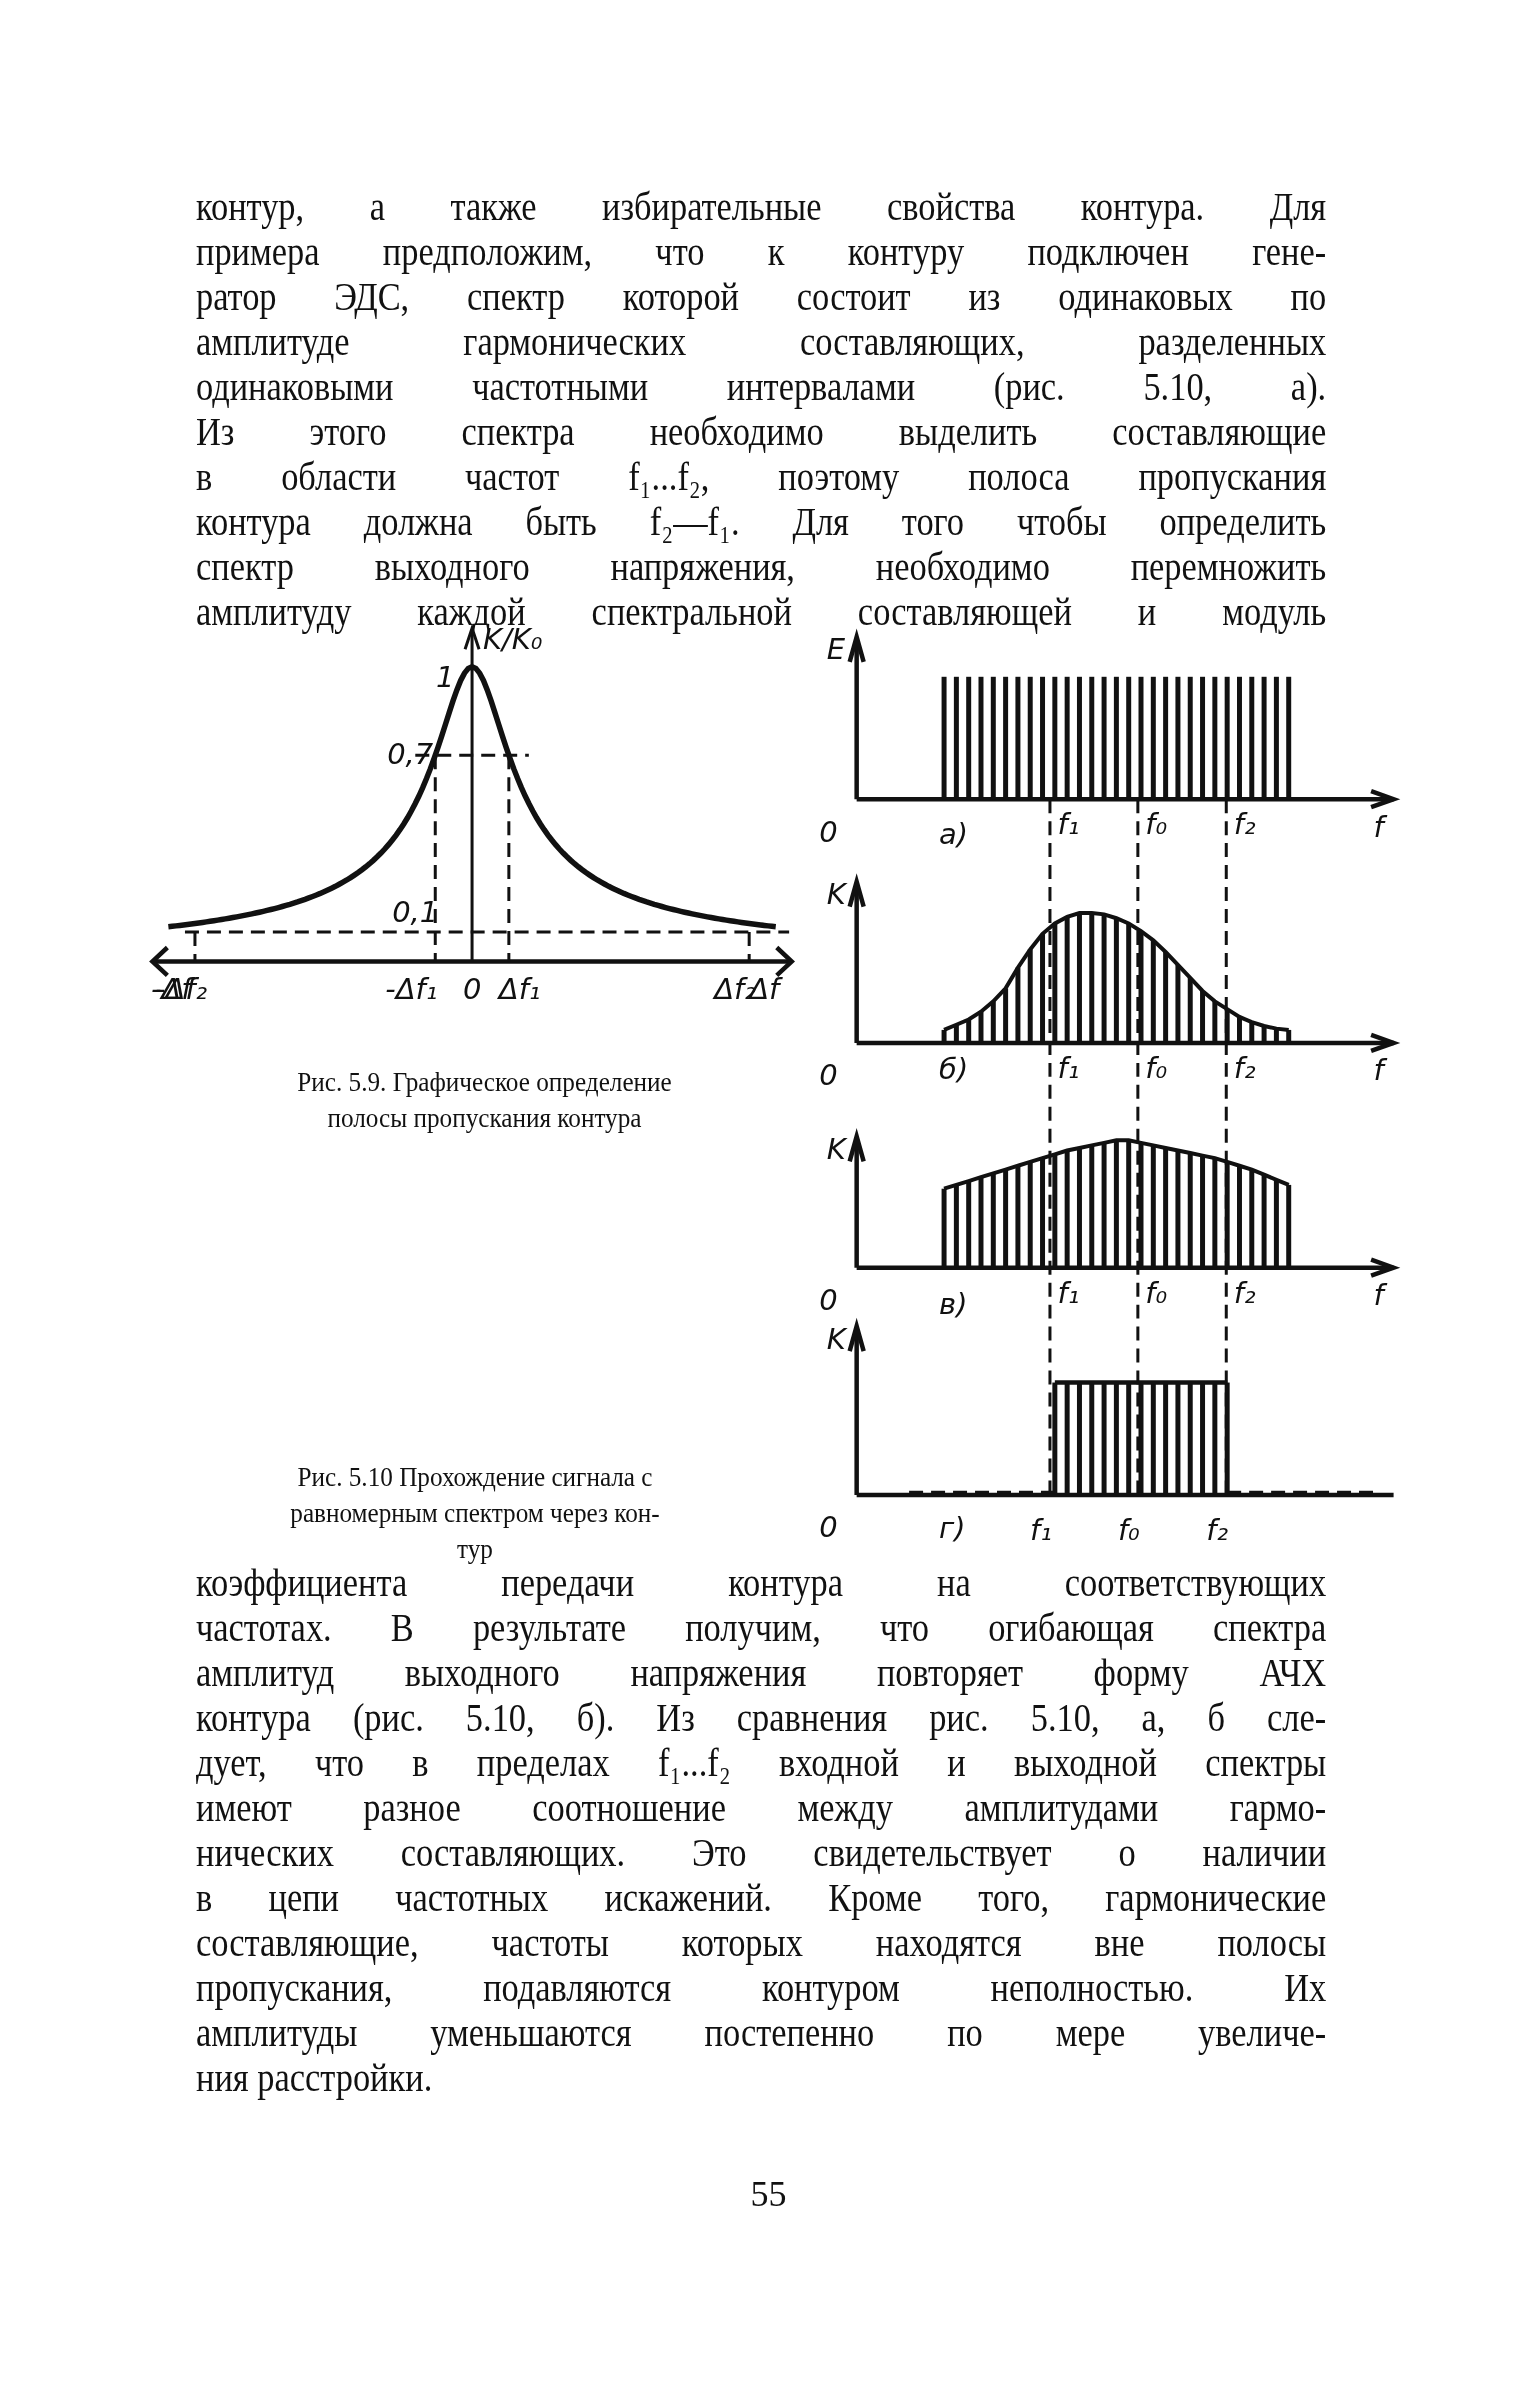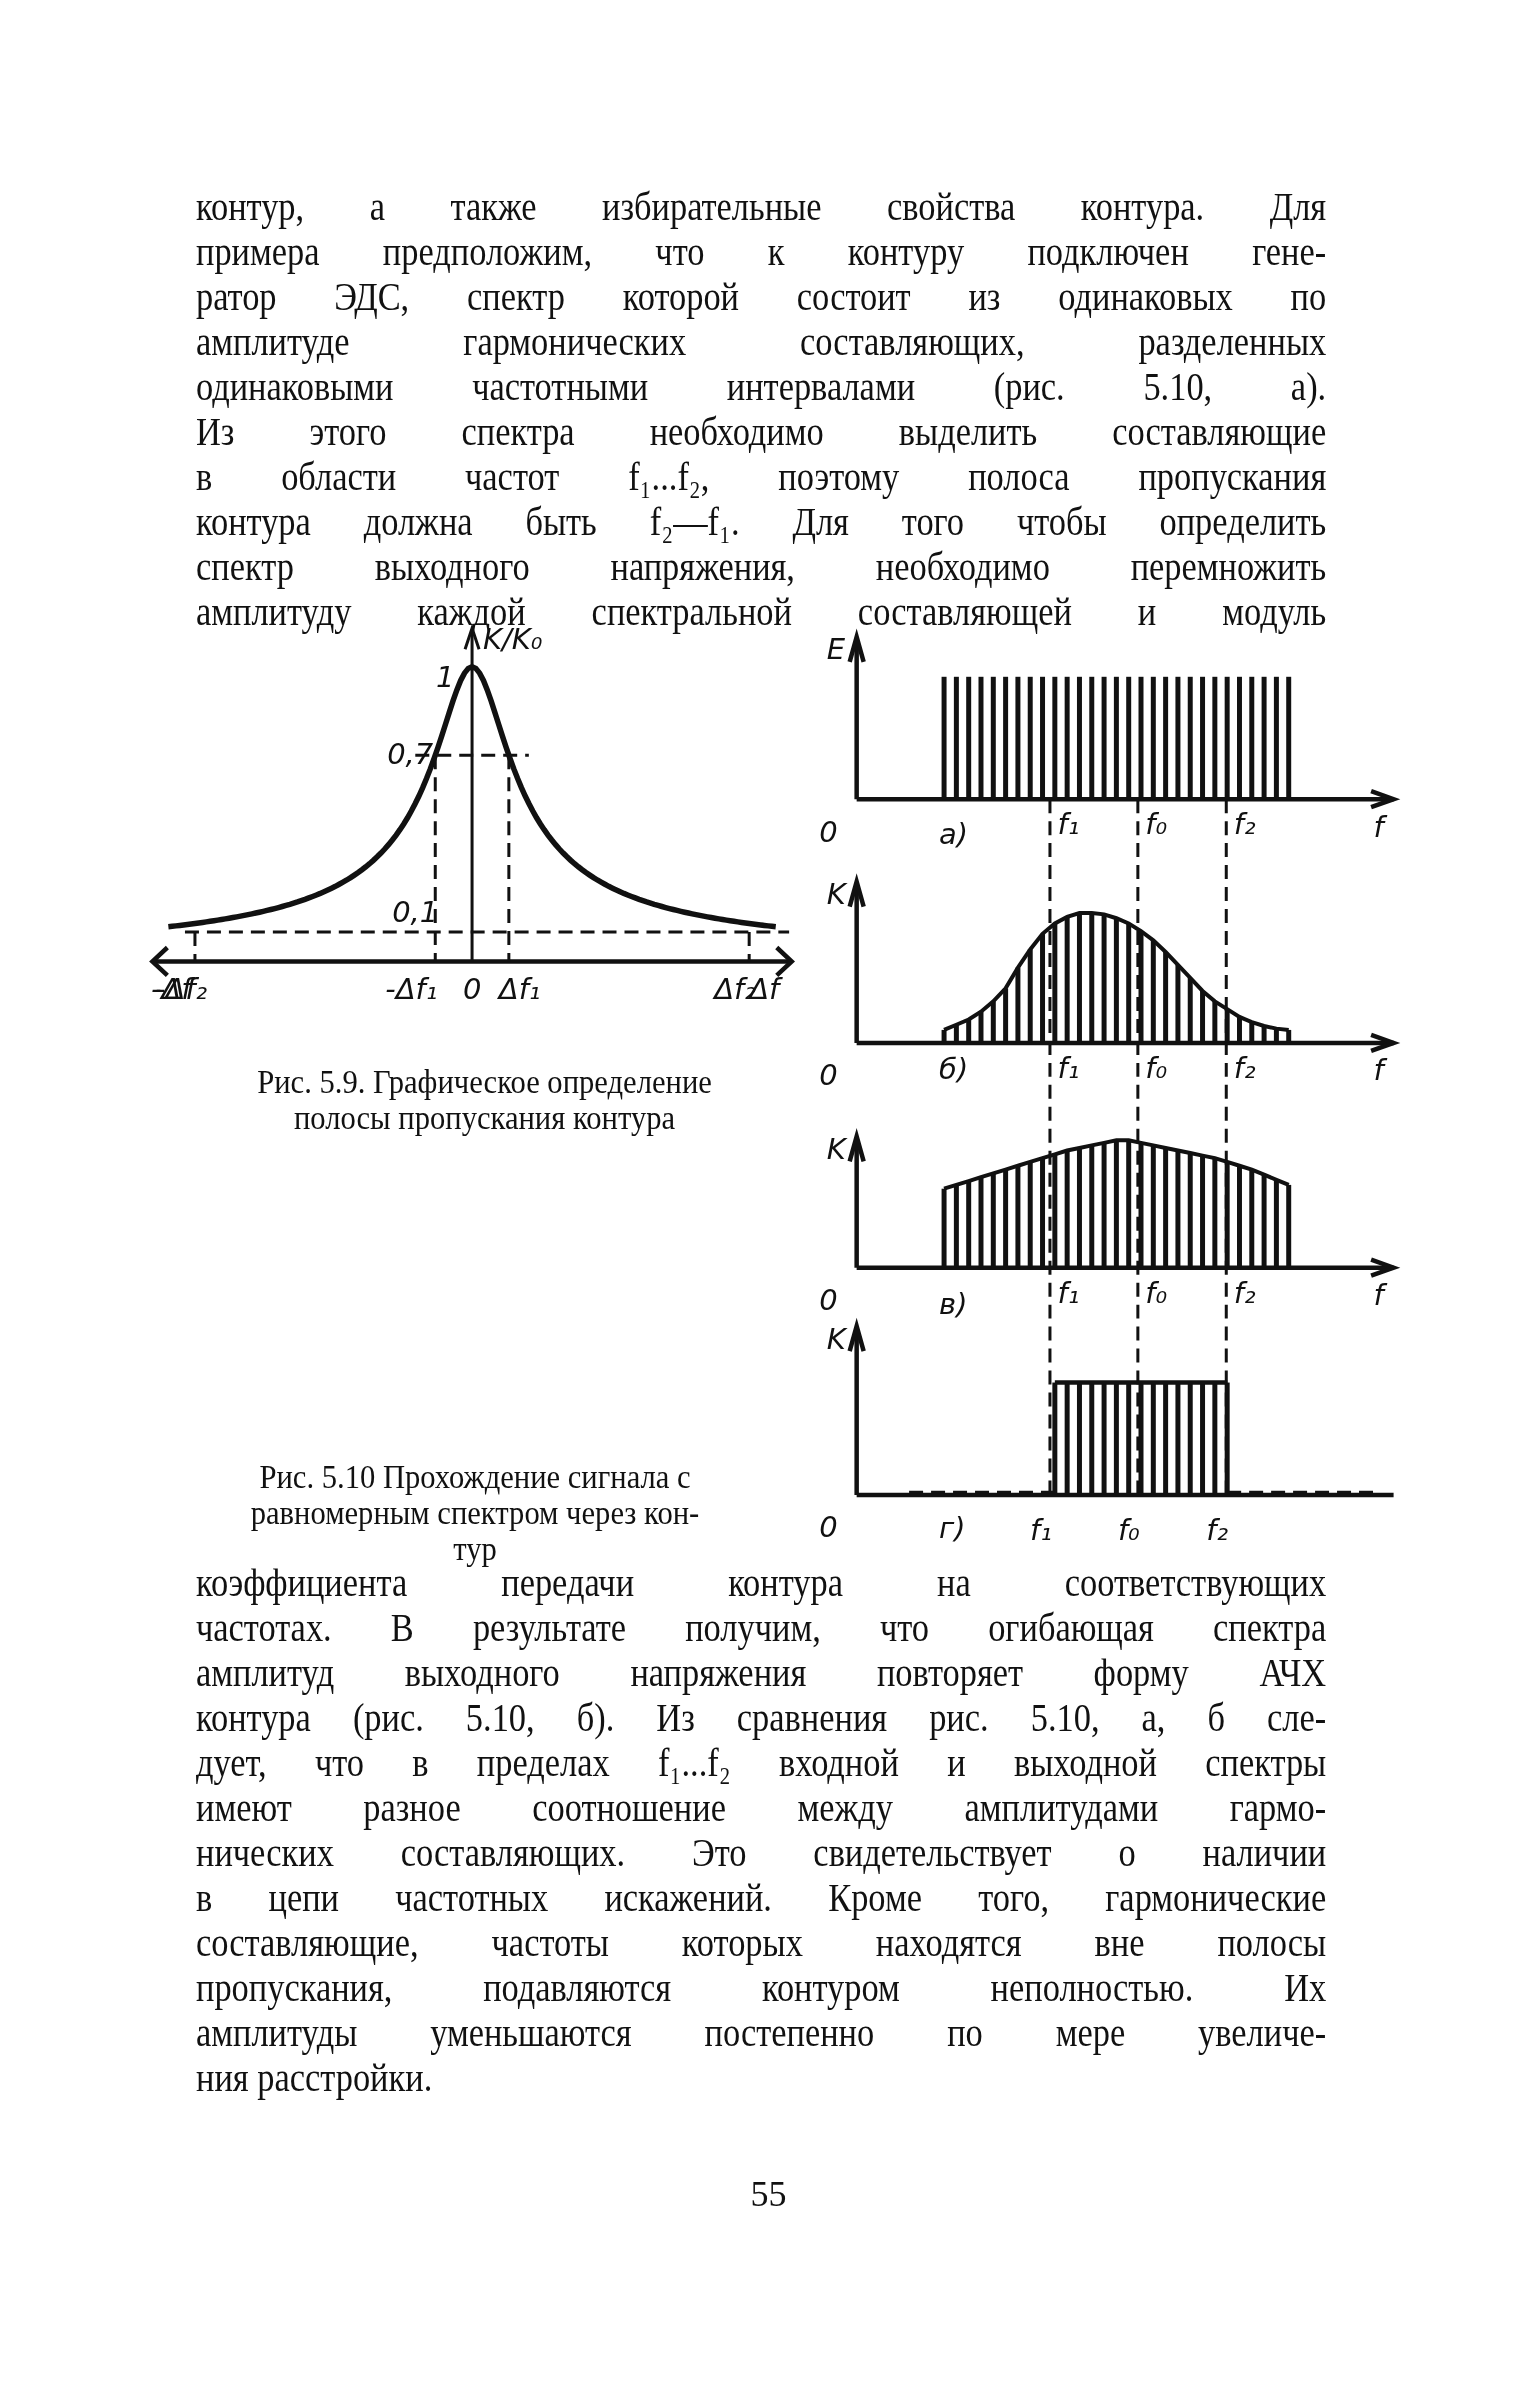--- a/index.html
+++ b/index.html
@@ -2,21 +2,21 @@
 <html style="font-size:8px"><head>
 <meta charset="utf-8">
 <style>
   html,body{margin:0;padding:0;background:#ffffff;}
   body{width:1537px;height:2389px;position:relative;overflow:hidden;color:#111;
        font-family:"Liberation Serif","DejaVu Serif",serif;}
   .para{position:absolute;left:196px;width:1130px;font-size:40px;line-height:45px;}
   .line{display:block;white-space:nowrap;text-align:justify;text-align-last:justify;height:45px;
         transform:scaleX(0.86);transform-origin:left center;width:116.3%;}
   .line.last{text-align-last:left;}
-  .caption{position:absolute;font-size:34px;line-height:36px;text-align:center;}
+  .caption{position:absolute;font-size:28px;line-height:36px;text-align:center;}
   .caption span{display:block;white-space:nowrap;transform:scaleX(0.9);}
   .page-num{position:absolute;left:0;width:1537px;top:2173px;text-align:center;font-size:36px;}
   svg{position:absolute;overflow:visible;}
   .axis{stroke:#111;stroke-width:9;fill:none;}
   .curve{stroke:#111;stroke-width:11;fill:none;}
   .dash{stroke:#111;stroke-width:6;fill:none;stroke-dasharray:28 16;}
   .bar{stroke:#111;stroke-width:10;}
   .lbl{font-family:"DejaVu Sans",sans-serif;font-style:italic;font-size:58px;fill:#111;}
 </style>
 </head>

